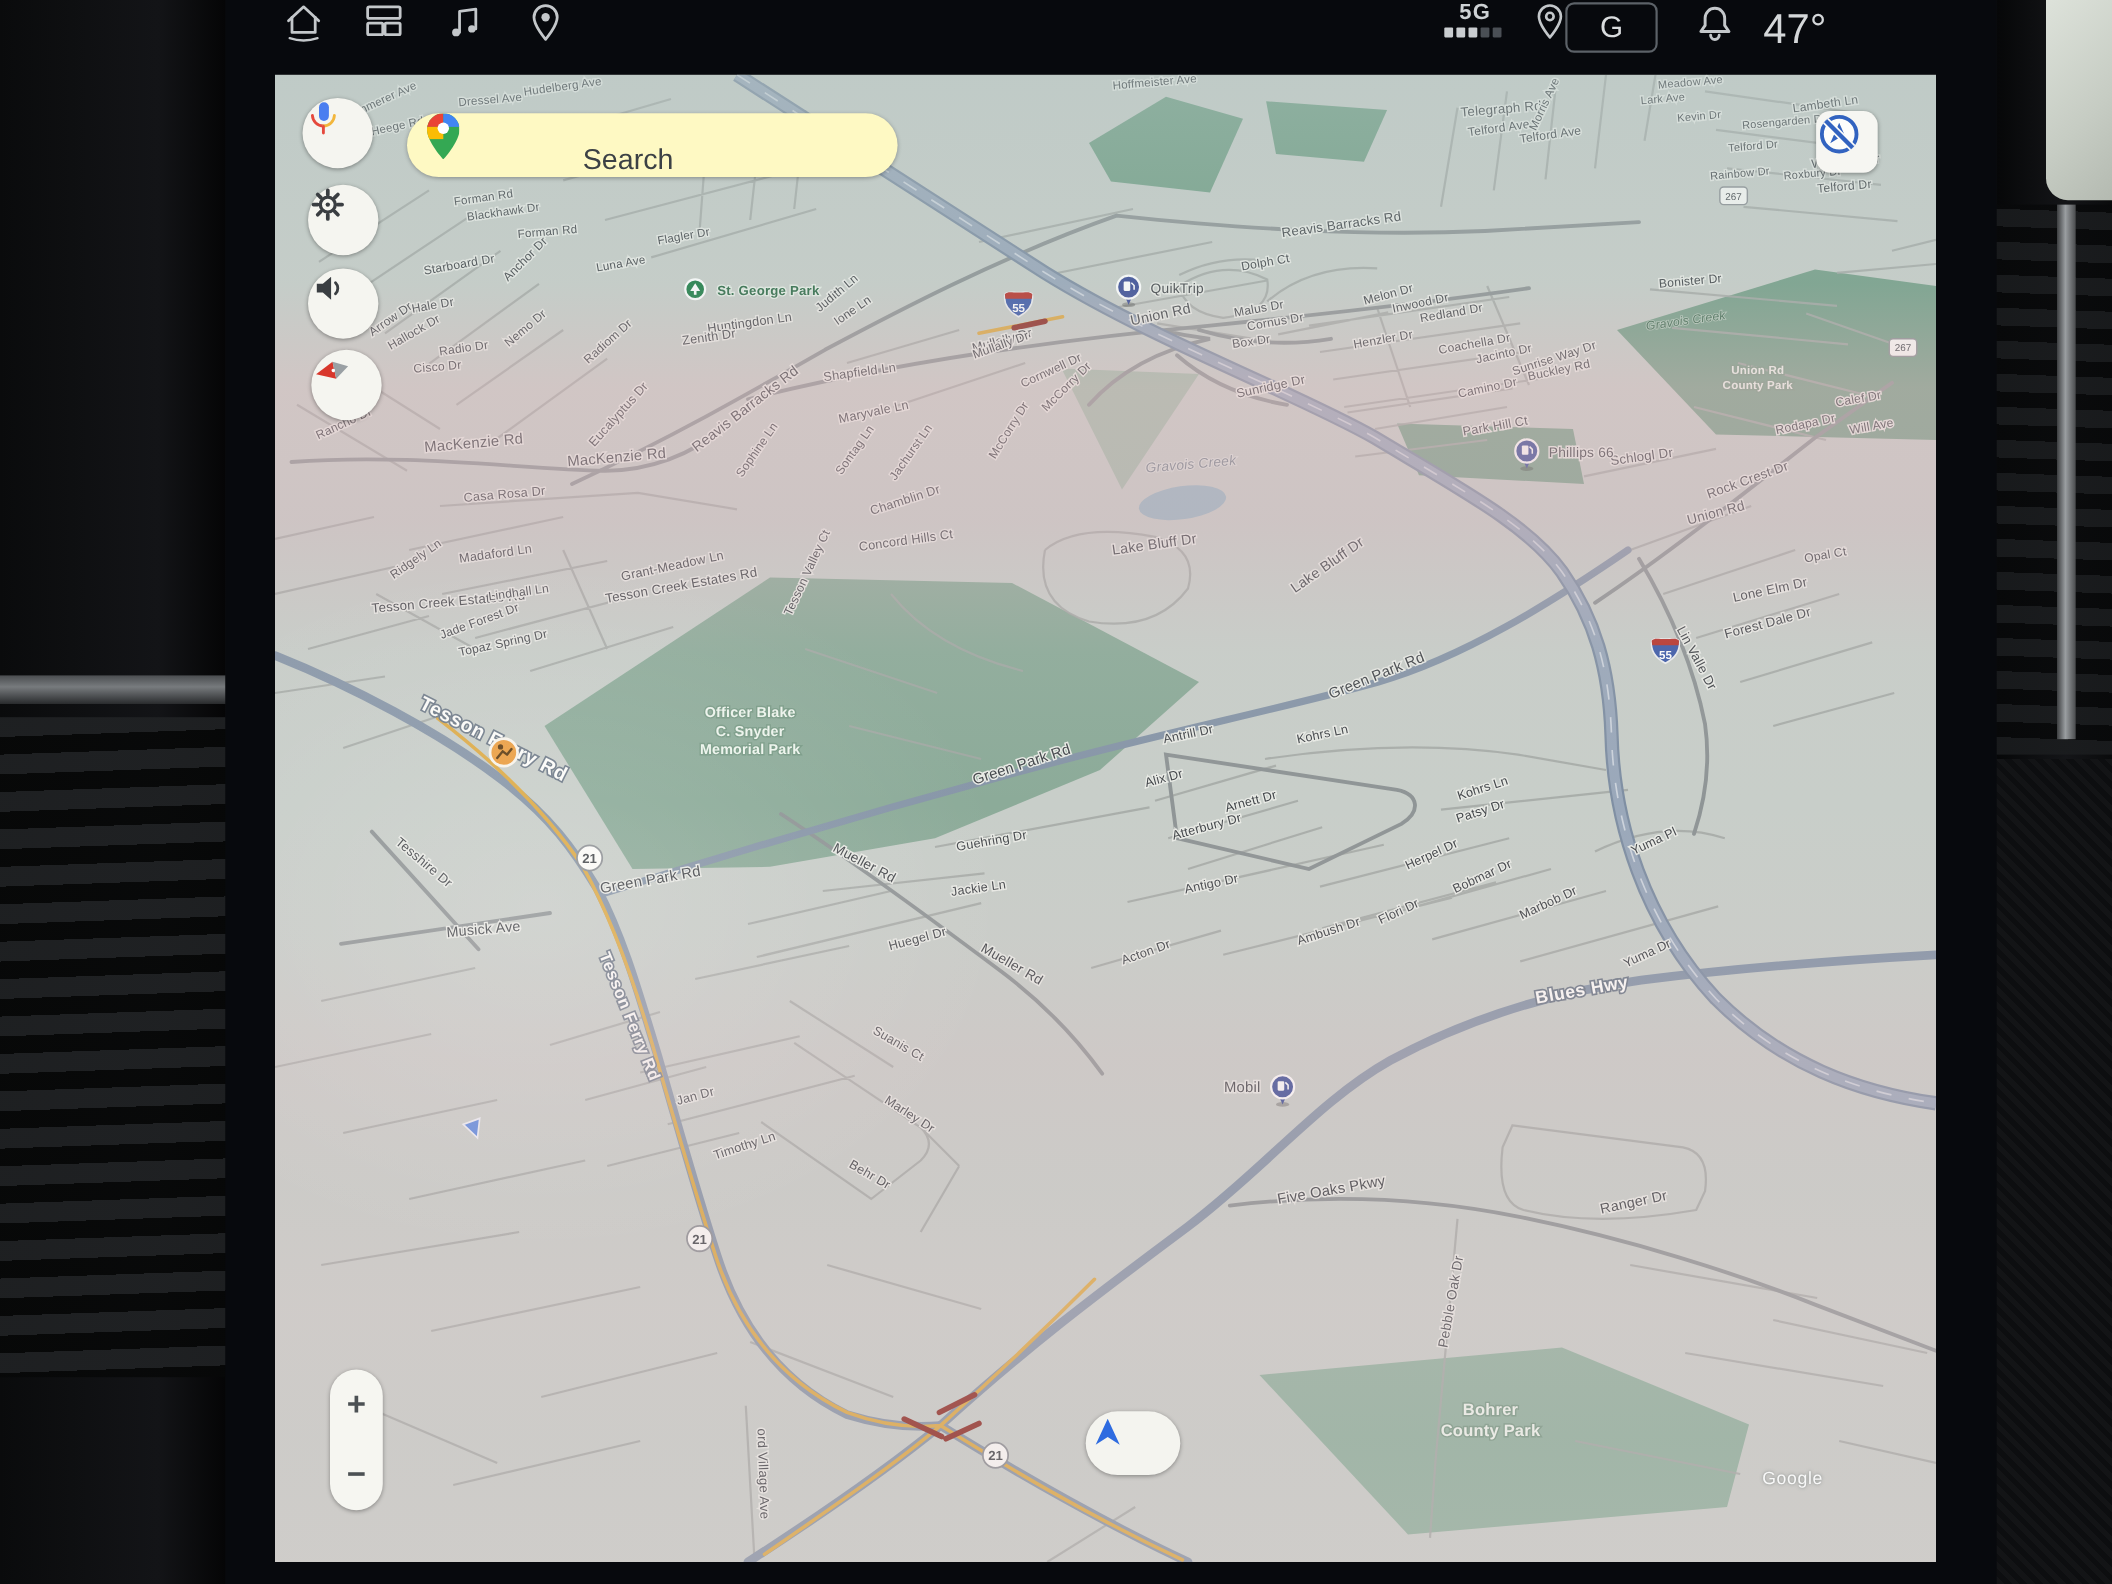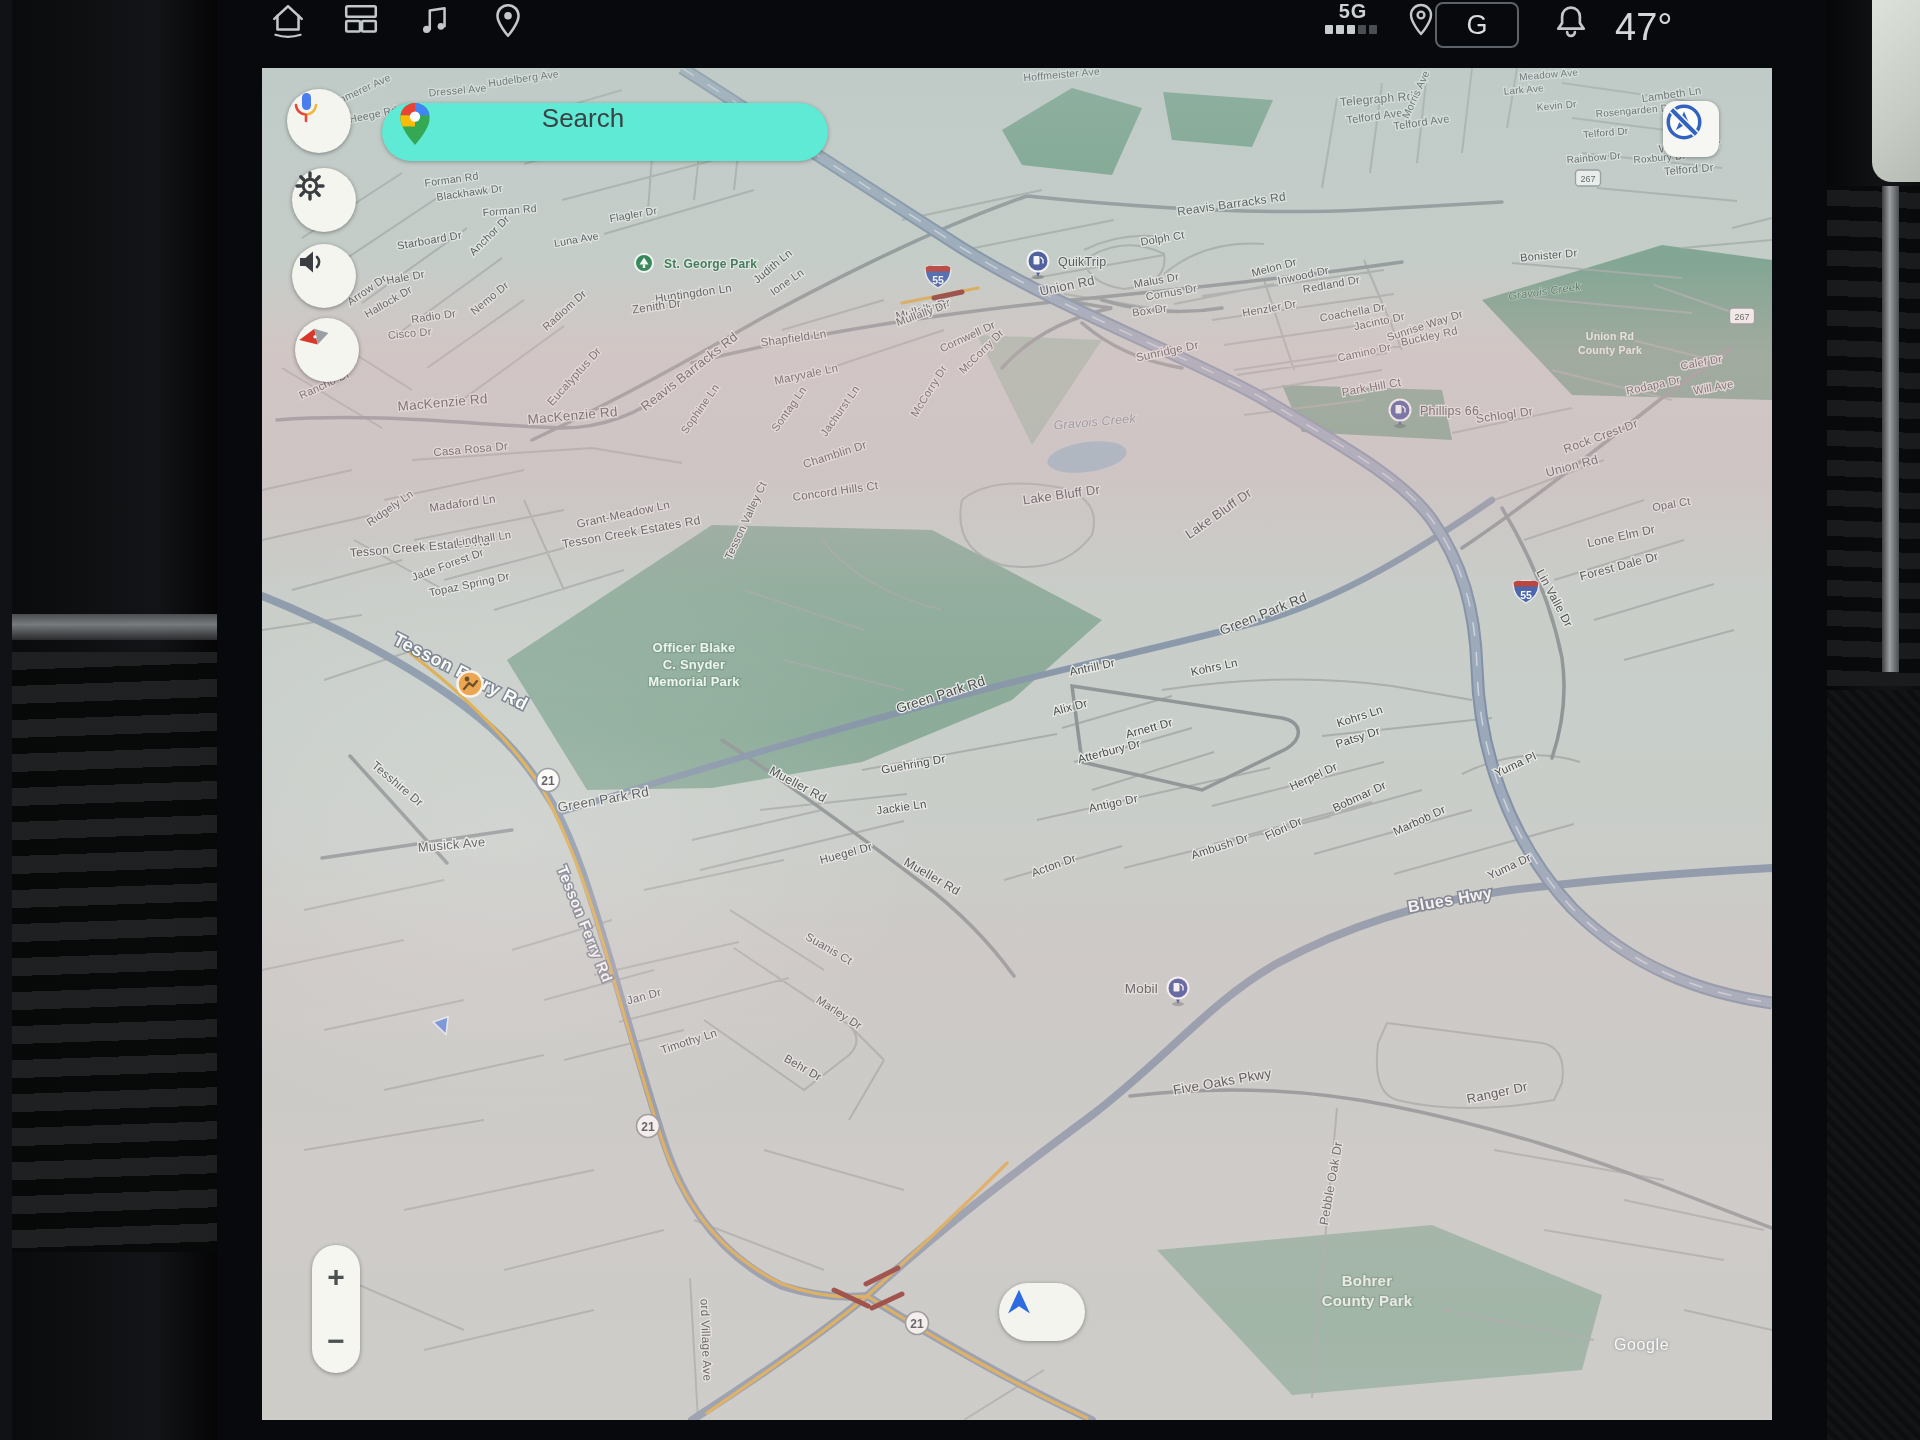--- a/index.html
+++ b/index.html
@@ -1,19 +1,19 @@
 <!DOCTYPE html>
 <html><head>
 <meta charset="utf-8">
 <style>
   html,body{margin:0;padding:0;width:1920px;height:1440px;overflow:hidden;background:#111215;
     font-family:"Liberation Sans",sans-serif;-webkit-font-smoothing:antialiased;}
   .abs{position:absolute;}
   
-  #dash{left:12px;top:0;width:1668px;height:1440px;background:
+  #dash{left:0;top:0;width:1668px;height:1440px;background:
     linear-gradient(180deg,#0c0d0f 0%,#121316 40%,#0b0c0e 100%);}
   #left-trim{left:0;top:0;width:205px;height:1440px;background:linear-gradient(90deg,#0a0b0c,#131417 70%,#050506);}
   #left-chrome{left:0;top:614px;width:205px;height:26px;background:linear-gradient(180deg,#55585b,#8a8e91 40%,#2e3032);opacity:.85;}
   #left-vent{left:0;top:652px;width:205px;height:600px;background:repeating-linear-gradient(178deg,#202224 0 18px,#070808 18px 34px);opacity:.9;}
   #right-trim{left:1815px;top:0;width:105px;height:1440px;background:linear-gradient(90deg,#060708,#141518 60%,#0a0b0c);}
   #leather{left:1860px;top:0;width:60px;height:182px;background:linear-gradient(135deg,#dde2da,#c6ccc3 60%,#b4bab1);border-radius:0 0 0 20px;}
   #right-chrome{left:1870px;top:186px;width:17px;height:486px;background:linear-gradient(90deg,#3c3e40,#9a9ea1 45%,#4a4c4e);}
   #right-vent{left:1815px;top:186px;width:105px;height:500px;background:repeating-linear-gradient(2deg,#1b1d1f 0 16px,#08090a 16px 30px);opacity:.85;}
   #right-lower{left:1815px;top:690px;width:105px;height:750px;background:repeating-linear-gradient(45deg,#131416 0 5px,#0d0e10 5px 10px);}
   
@@ -43,22 +43,22 @@
   text{font-family:"Liberation Sans",sans-serif;}
   .lbl{fill:#43474b;stroke:#e9ebe6;stroke-width:2.6px;paint-order:stroke;letter-spacing:.2px;}
   .lbl-rw{fill:#fdfdfa;stroke:#6e7a88;stroke-width:3px;paint-order:stroke;font-weight:bold;letter-spacing:.5px;}
   .lbl-pw{fill:#eef6ee;stroke:#779a85;stroke-width:2.6px;paint-order:stroke;font-weight:bold;}
   .lbl-pg{fill:#2e6b47;stroke:#e6eee6;stroke-width:2.4px;paint-order:stroke;font-weight:bold;}
   .lbl-wi{fill:#79878f;font-style:italic;stroke:#dde2de;stroke-width:1.8px;paint-order:stroke;}
   .lbl-wid{fill:#3d6a50;font-style:italic;stroke:rgba(225,235,225,.55);stroke-width:1.5px;paint-order:stroke;}
   
   .circle-btn{position:absolute;width:64px;height:64px;border-radius:50%;background:#f5f5f0;
     box-shadow:0 1px 4px rgba(0,0,0,.38);display:flex;align-items:center;justify-content:center;}
-  #search-bar{left:120px;top:35px;width:446px;height:58px;background:#5eead4;border-radius:29px;
-    box-shadow:0 1px 4px rgba(0,0,0,.30);display:flex;align-items:flex-start;}
+  #search-bar{left:120px;top:35px;width:446px;height:58px;background:#fef9c3;border-radius:29px;
+    box-shadow:0 1px 4px rgba(0,0,0,.30);display:flex;align-items:flex-end;}
   #search-text{flex:1;text-align:center;color:#3c4145;font-size:26px;padding-right:44px;}
   #locoff-btn{left:1401px;top:33px;width:56px;height:56px;border-radius:13px;background:#f6f6f2;
     box-shadow:0 1px 4px rgba(0,0,0,.35);display:flex;align-items:center;justify-content:center;}
   #zoom-ctl{left:50px;top:1177px;width:48px;height:128px;background:#f6f6f1;border-radius:24px;
     box-shadow:0 1px 4px rgba(0,0,0,.35);display:flex;flex-direction:column;}
   #zoom-ctl div{flex:1;display:flex;align-items:center;justify-content:center;color:#4c5154;font-size:30px;font-weight:bold;}
   #recenter-btn{left:737px;top:1215px;width:86px;height:58px;border-radius:29px;background:#f4f4ef;
     box-shadow:0 1px 4px rgba(0,0,0,.35);display:flex;align-items:center;justify-content:center;}
   #gmark{left:1352px;top:1268px;color:rgba(255,255,255,.92);font-size:16px;letter-spacing:.6px;
     text-shadow:0 0 3px rgba(90,100,100,.7);}

